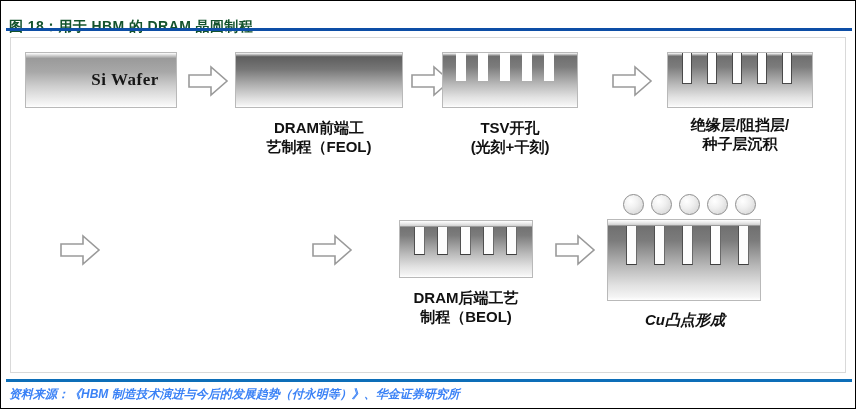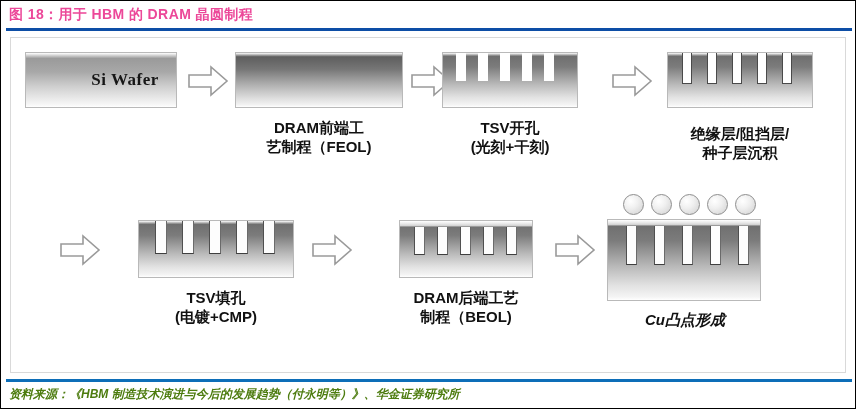--- a/index.html
+++ b/index.html
@@ -12,23 +12,23 @@
   .figure{
     position:relative;
     width:856px;height:409px;
     box-sizing:border-box;
     border:1px solid #000000;
     background:#ffffff;
   }
 
   
   .title{
-    position:absolute;left:8px;top:5px;
+    position:absolute;left:8px;top:17px;
     font-size:14px;font-weight:bold;
-    color:#ec4899;
+    color:#14532d;
     letter-spacing:.4px;
     white-space:nowrap;
   }
   .title-rule{
     position:absolute;left:5px;top:27px;
     width:846px;height:3px;
     background:#0d4ea6;
   }
 
   
@@ -42,21 +42,21 @@
 
   
   .footer-rule{
     position:absolute;left:5px;top:378px;
     width:846px;height:3px;
     background:#0d6eb8;
   }
   .source{
     position:absolute;left:8px;top:385px;
     font-size:12px;font-weight:bold;font-style:italic;
-    color:#4d7c0f;
+    color:#3b82f6;
     white-space:nowrap;
   }
 
   
   .step{position:absolute;}
   .stack{
     position:relative;
     box-sizing:border-box;
     border:1px solid #b9b9b9;
     overflow:hidden;
@@ -178,41 +178,30 @@
     </div>
 
     <div class="step" style="left:656px;top:14px;">
       <div class="stack" style="width:146px;height:56px;">
         <div class="trench lined" style="left:14px;width:8px;height:30px;"></div>
         <div class="trench lined" style="left:39px;width:8px;height:30px;"></div>
         <div class="trench lined" style="left:64px;width:8px;height:30px;"></div>
         <div class="trench lined" style="left:89px;width:8px;height:30px;"></div>
         <div class="trench lined" style="left:114px;width:8px;height:30px;"></div>
       </div>
-      <div class="caption" style="left:-12px;top:72px;width:170px;text-align:center;">绝缘层/阻挡层/
+      <div class="caption" style="left:-12px;top:63px;width:170px;text-align:center;">绝缘层/阻挡层/
 种子层沉积</div>
     </div>
 
     <div class="arrow" style="left:48px;top:196px;">
       <svg width="42" height="32" viewBox="0 0 42 32">
         <path d="M2 10 H24 V2 L40 16 L24 30 V22 H2 Z" fill="#ffffff" stroke="#9a9a9a" stroke-width="1.6"></path>
       </svg>
     </div>
 
-    <div class="step" style="left:127px;top:182px;">
-      <div class="stack" style="width:156px;height:58px;">
-        <div class="via" style="left:16px;width:10px;height:32px;"></div>
-        <div class="via" style="left:43px;width:10px;height:32px;"></div>
-        <div class="via" style="left:70px;width:10px;height:32px;"></div>
-        <div class="via" style="left:97px;width:10px;height:32px;"></div>
-        <div class="via" style="left:124px;width:10px;height:32px;"></div>
-      </div>
-      <div class="caption" style="left:-12px;top:68px;width:180px;">TSV填孔
-(电镀+CMP)</div>
-    </div>
 
     <div class="arrow" style="left:300px;top:196px;">
       <svg width="42" height="32" viewBox="0 0 42 32">
         <path d="M2 10 H24 V2 L40 16 L24 30 V22 H2 Z" fill="#ffffff" stroke="#9a9a9a" stroke-width="1.6"></path>
       </svg>
     </div>
 
     <div class="step" style="left:388px;top:182px;">
       <div class="stack" style="width:134px;height:58px;">
         <div class="via" style="left:14px;top:5px;width:9px;height:28px;"></div>

